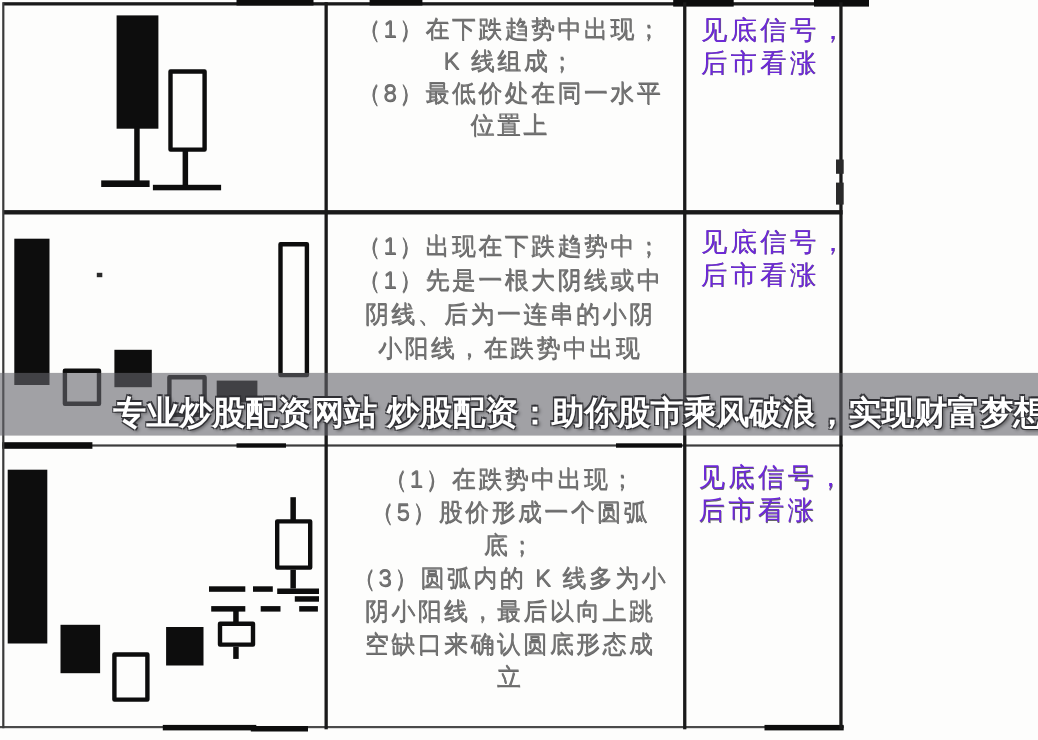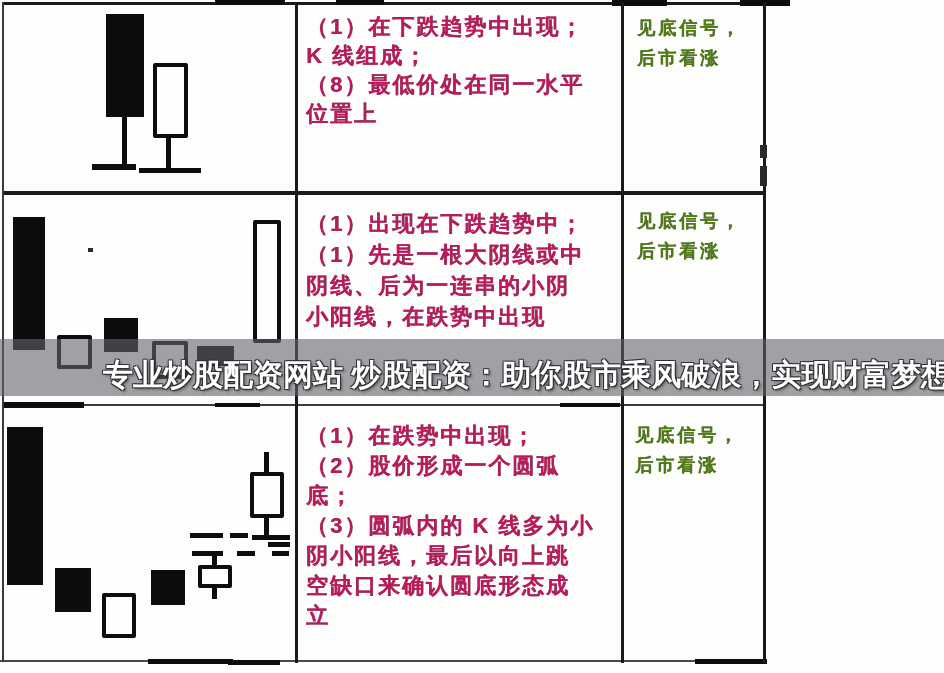--- a/index.html
+++ b/index.html
@@ -9,27 +9,27 @@
   .scan{position:absolute;left:0;top:0;width:944px;height:673px;}
   .hline,.vline{position:absolute;background:#1a1a1a;}
   .seg{position:absolute;background:#0d0d0d;}
   .artifact{position:absolute;background:#2a2a2a;}
   
   .kb{position:absolute;background:#0d0d0d;}
   .kw{position:absolute;background:#fdfdfc;border:4px solid #0d0d0d;box-sizing:border-box;border-radius:2px;}
   .wick{position:absolute;background:#0d0d0d;}
   .dash{position:absolute;background:#0d0d0d;}
   
-  .desc{position:absolute;width:315px;color:#be185d;font-weight:700;font-size:22px;
-        letter-spacing:2px;text-shadow:0.4px 0.4px 0.5px rgba(25,25,25,0.65);}
+  .desc{position:absolute;width:315px;color:#737373;font-weight:400;font-size:22px;
+        letter-spacing:2px;text-shadow:0.4px 0.4px 0.5px rgba(25,25,25,0.65);text-align:center;}
   .desc .tline{height:30px;line-height:30px;white-space:nowrap;}
   .d0 .tline{height:29px;line-height:29px;}
   .d1 .tline{height:31px;line-height:31px;}
   .d2 .tline{height:30px;line-height:30px;}
-  .sig{position:absolute;width:140px;color:#4d7c0f;font-weight:700;font-size:18px;
+  .sig{position:absolute;width:140px;color:#6d28d9;font-weight:400;font-size:24px;
        letter-spacing:3px;text-shadow:0.4px 0.4px 0.5px rgba(25,25,25,0.65);}
   .sig .tline{height:30px;line-height:30px;white-space:nowrap;}
   
   .banner{position:absolute;left:0;top:304px;width:944px;height:57px;
           display:flex;align-items:flex-end;margin-top:35px;}
   .banner span{margin-left:103px;font-size:30px;font-weight:700;letter-spacing:0;
       white-space:nowrap;
       text-shadow:-1px -1px 0 rgba(45,45,50,.9),1px -1px 0 rgba(45,45,50,.9),
                   -1px 1px 0 rgba(45,45,50,.9),1px 1px 0 rgba(45,45,50,.9),
                    2px 2px 3px rgba(0,0,0,.45);}
@@ -116,21 +116,21 @@
         <div class="tline">阴线、后为一连串的小阴</div>
         <div class="tline">小阳线，在跌势中出现</div>
       </div>
     <div class="sig" style="left:637px;top:206px;">
         <div class="tline">见底信号，</div>
         <div class="tline">后市看涨</div>
       </div>
 
     <div class="desc d2" style="left:306px;top:421px;">
         <div class="tline">（1）在跌势中出现；</div>
-        <div class="tline">（2）股价形成一个圆弧</div>
+        <div class="tline">（5）股价形成一个圆弧</div>
         <div class="tline">底；</div>
         <div class="tline">（3）圆弧内的 K 线多为小</div>
         <div class="tline">阴小阳线，最后以向上跳</div>
         <div class="tline">空缺口来确认圆底形态成</div>
         <div class="tline">立</div>
       </div>
     <div class="sig" style="left:635px;top:420px;">
         <div class="tline">见底信号，</div>
         <div class="tline">后市看涨</div>
       </div>

